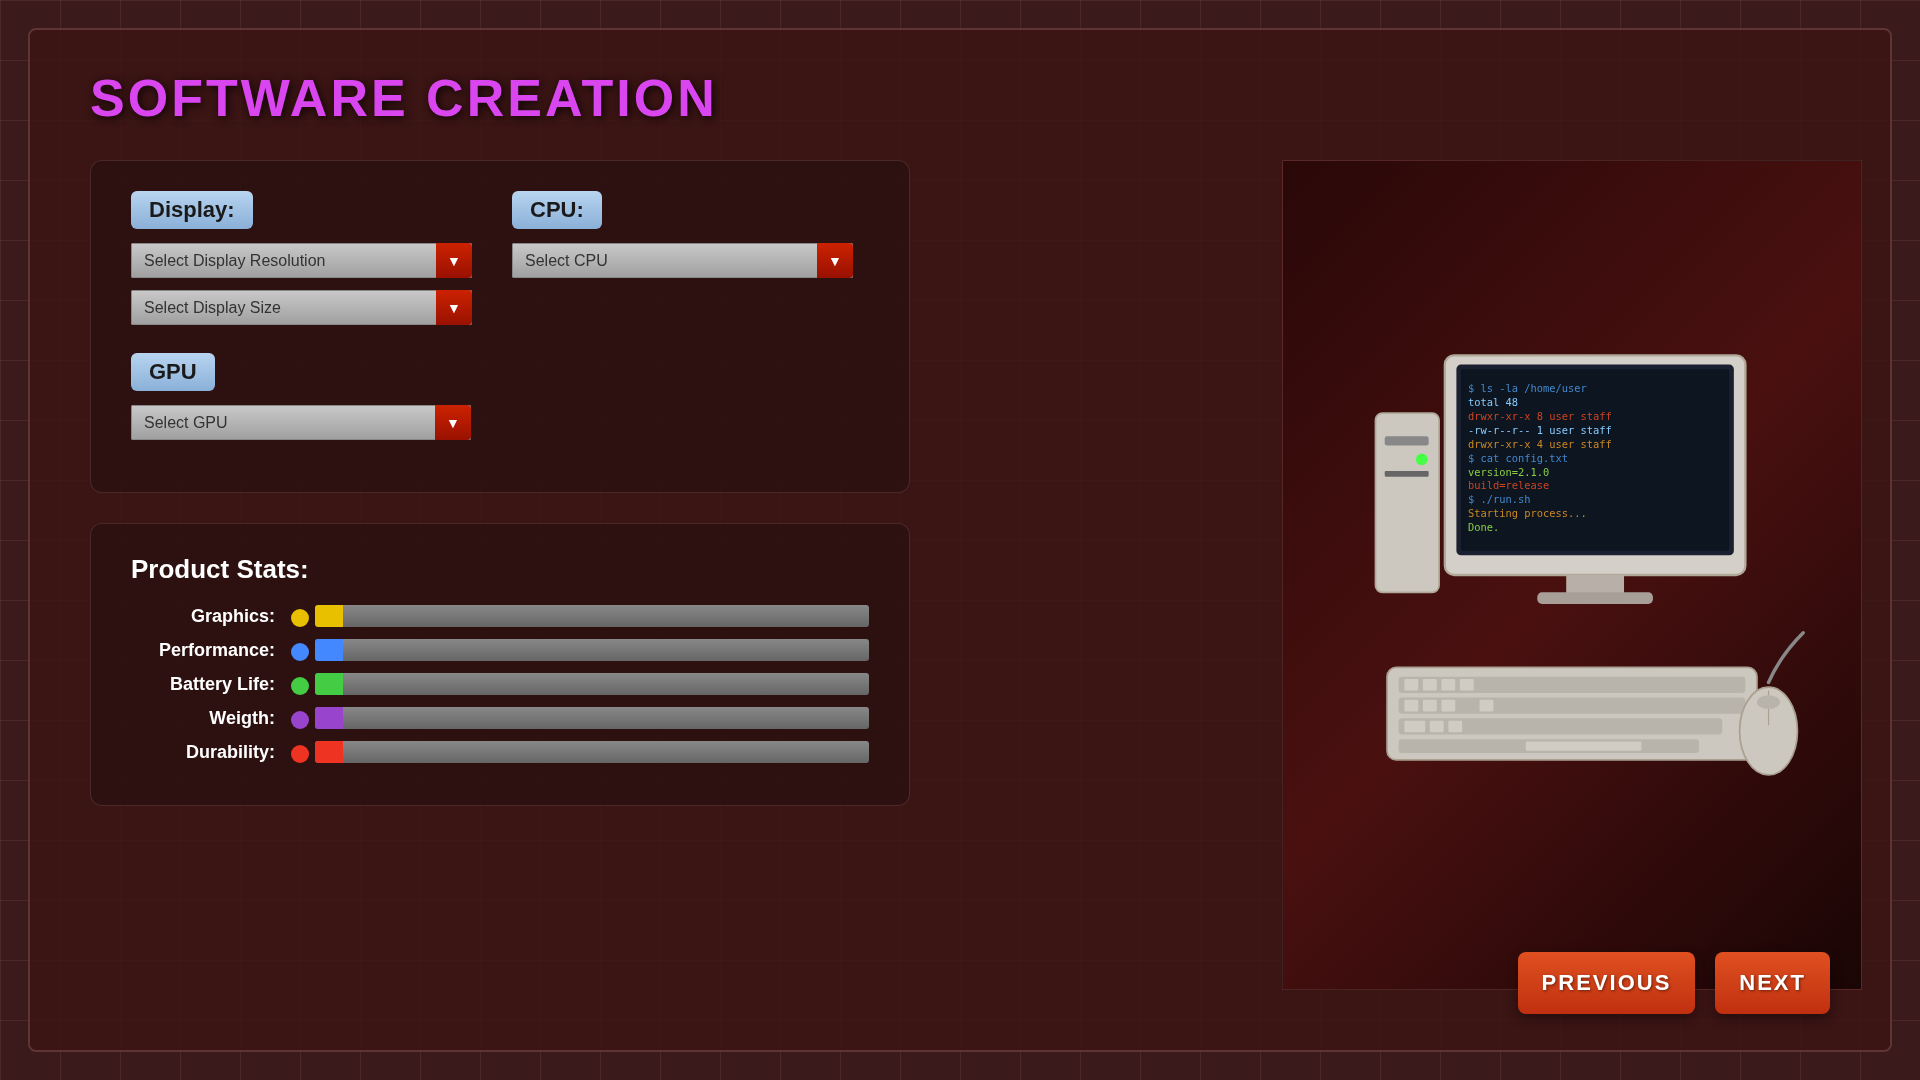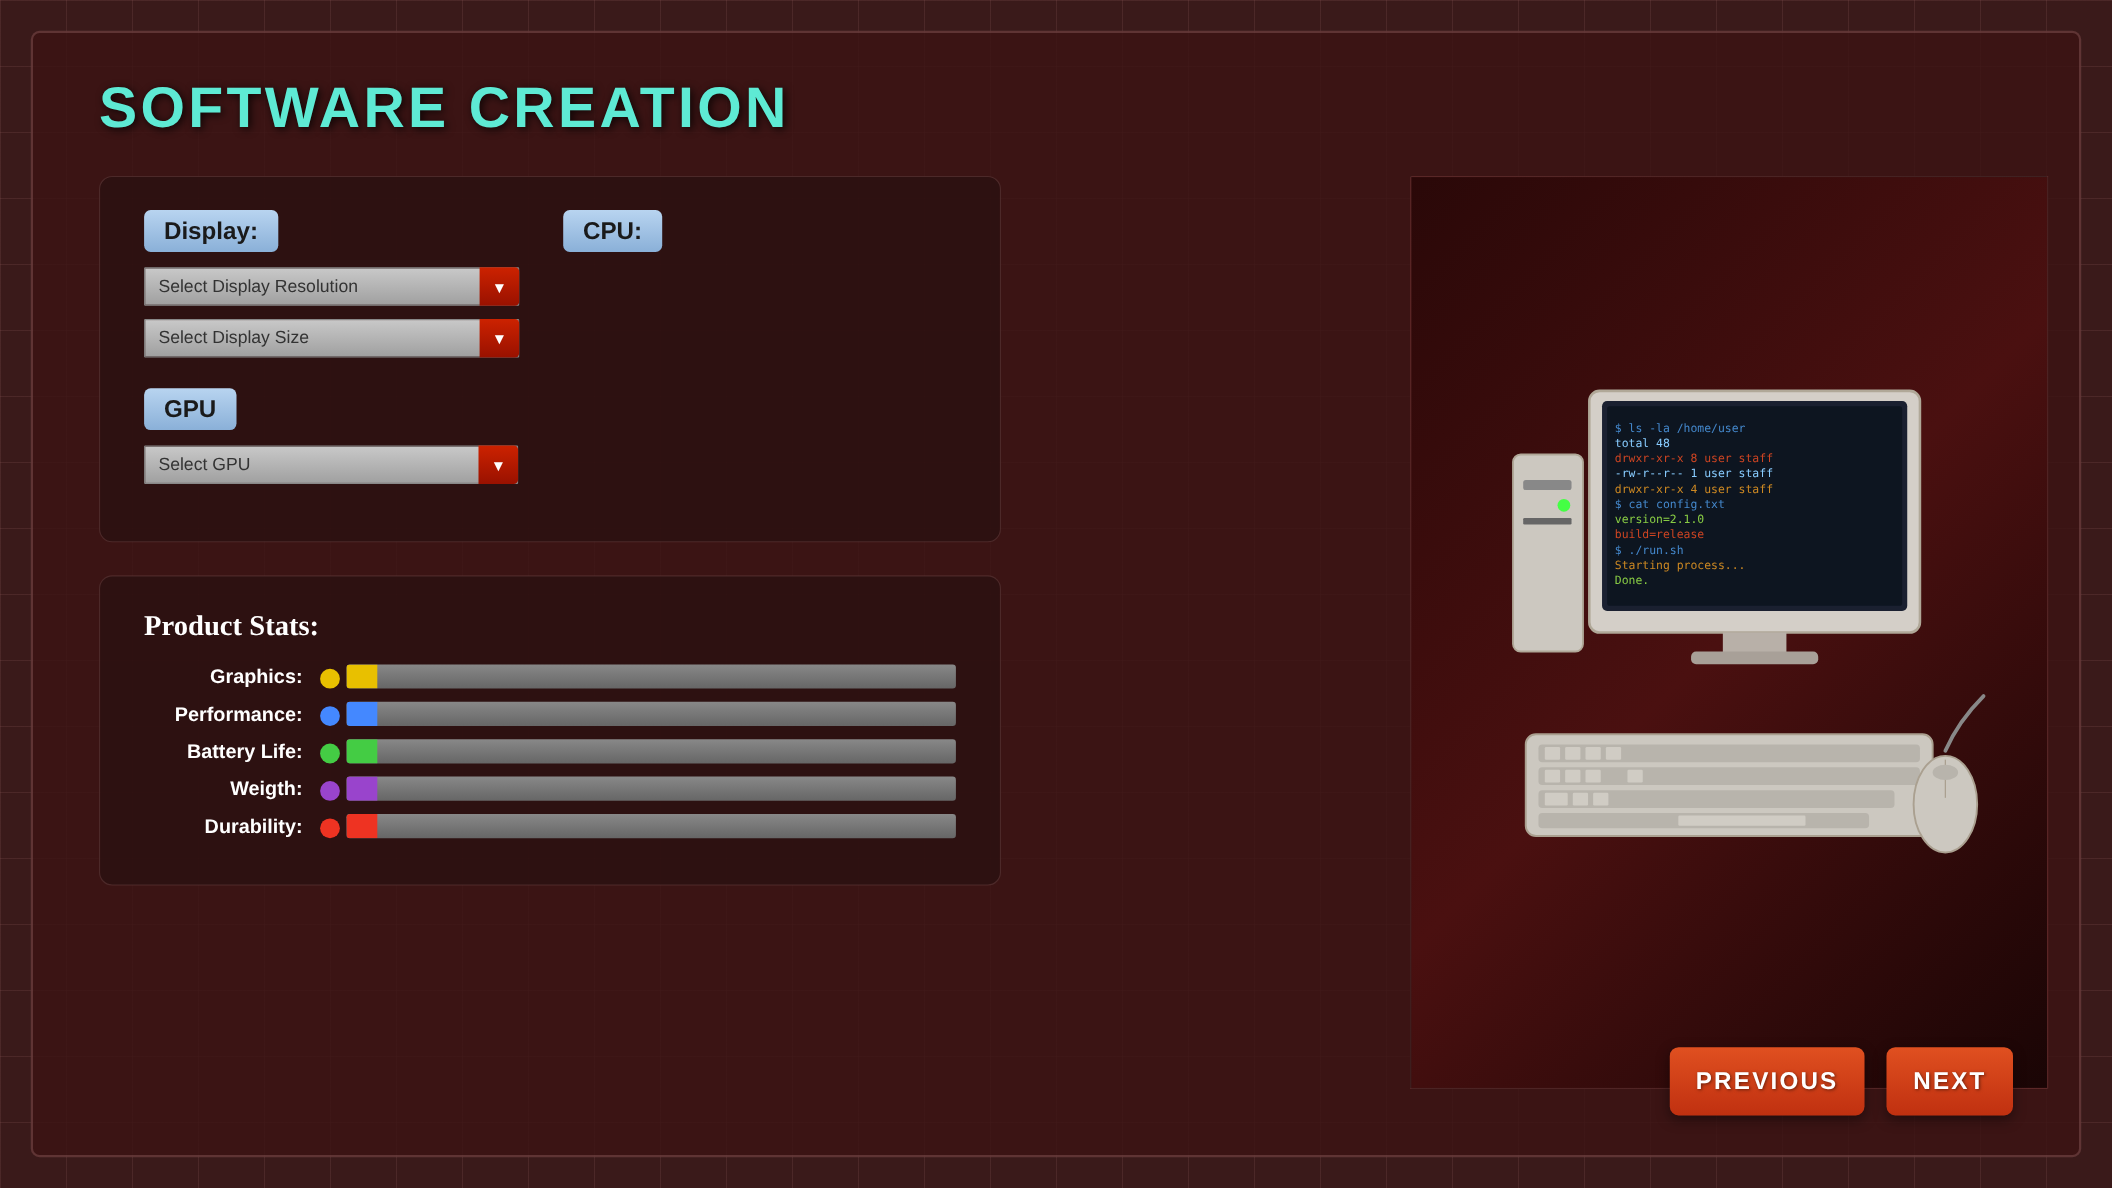--- a/index.html
+++ b/index.html
@@ -33,21 +33,21 @@
       background: rgba(60, 20, 20, 0.85);
       border: 2px solid rgba(180, 130, 130, 0.3);
       border-radius: 8px;
     }
 
     
     .page-title {
       position: absolute;
       top: 38px;
       left: 60px;
-      color: #5eead4;
+      color: #d946ef;
       font-size: 52px;
       font-weight: 900;
       font-family: 'Arial Black', Arial, sans-serif;
       letter-spacing: 3px;
       text-shadow: 2px 2px 8px rgba(0,0,0,0.8);
     }
 
     
     .left-content {
       position: absolute;
@@ -137,21 +137,21 @@
       background: rgba(40, 15, 15, 0.7);
       border: 1px solid rgba(150, 100, 100, 0.3);
       border-radius: 12px;
       padding: 30px 40px;
     }
 
     .stats-title {
       color: #ffffff;
       font-size: 26px;
       font-weight: 900;
-      font-family: Liberation Serif, serif;
+      font-family: Liberation Sans, sans-serif;
       margin-bottom: 20px;
     }
 
     .stat-row {
       display: flex;
       align-items: flex-end;
       margin-bottom: 12px;
     }
 
     .stat-label {
@@ -267,20 +267,30 @@
               <option>15 inch</option>
               <option>17 inch</option>
             </select>
             <div class="dropdown-arrow"></div>
           </div>
         </div>
 
         <div class="col-right">
           <div class="section-label">CPU:</div>
 
+          <div class="dropdown-wrapper">
+            <select class="dropdown">
+              <option>Select CPU</option>
+              <option>Intel Core i5</option>
+              <option>Intel Core i7</option>
+              <option>AMD Ryzen 5</option>
+              <option>AMD Ryzen 7</option>
+            </select>
+            <div class="dropdown-arrow"></div>
+          </div>
         </div>
 
       </div>
 
       <div class="gpu-section">
         <div class="section-label">GPU</div>
 
         <div class="dropdown-wrapper" style="max-width: 340px;">
           <select class="dropdown">
             <option>Select GPU</option>

